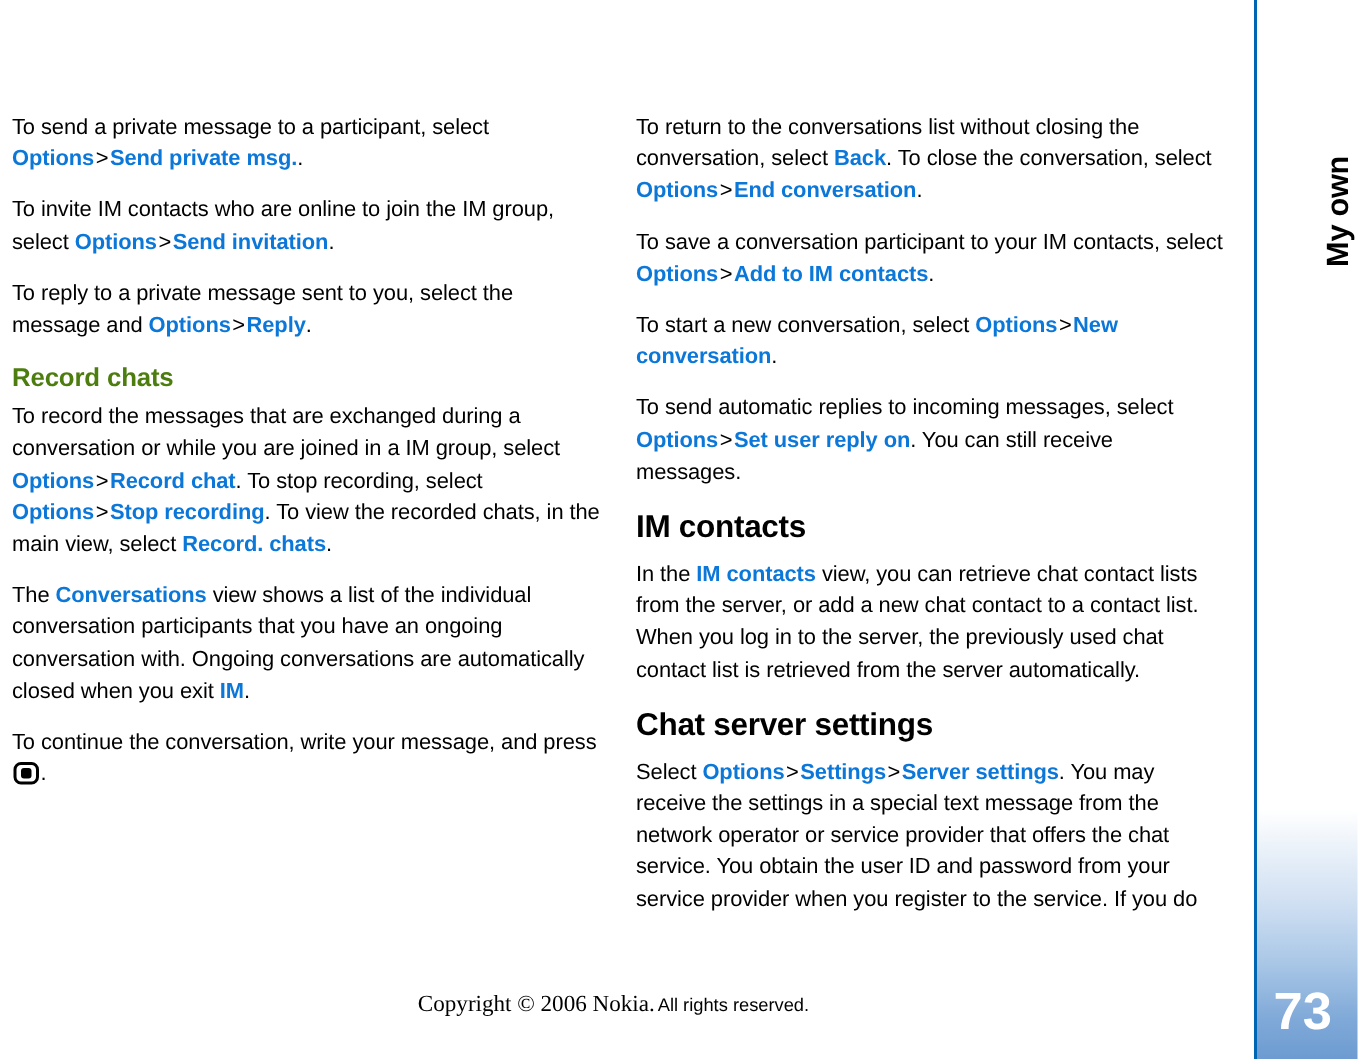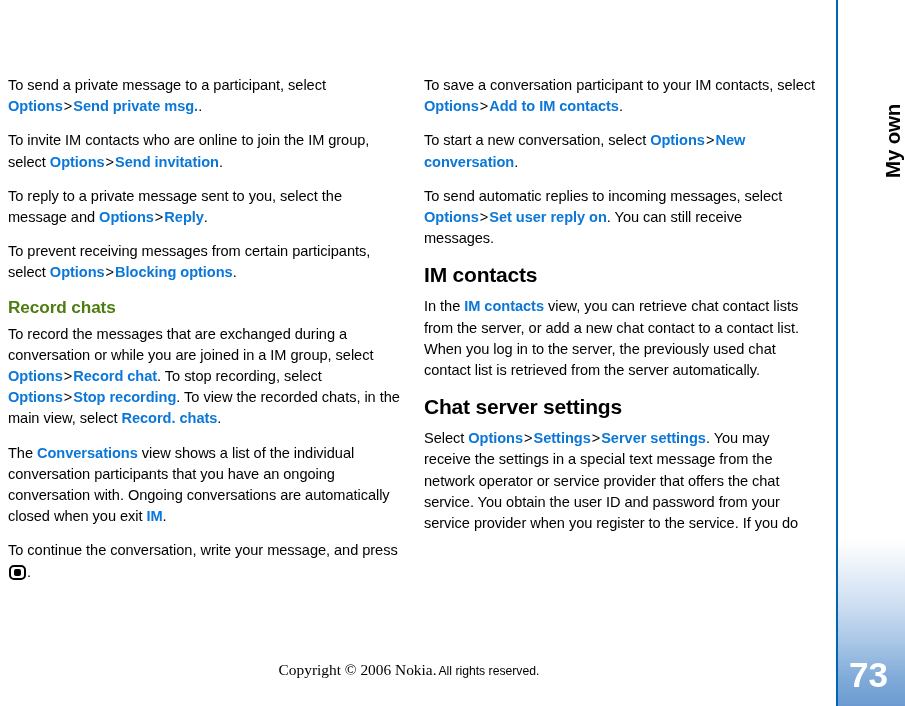--- a/index.html
+++ b/index.html
@@ -178,36 +178,36 @@
   <div class="columns">
 
     <div class="col col-left">
 
       <p class="para"><span>To send a private message to a participant, select </span><span class="lnk">Options</span><span class="sep">&gt;</span><span class="lnk">Send private msg.</span><span>.</span></p>
 
       <p class="para"><span>To invite IM contacts who are online to join the IM group, select </span><span class="lnk">Options</span><span class="sep">&gt;</span><span class="lnk">Send invitation</span><span>.</span></p>
 
       <p class="para"><span>To reply to a private message sent to you, select the message and </span><span class="lnk">Options</span><span class="sep">&gt;</span><span class="lnk">Reply</span><span>.</span></p>
 
-      <p class="para"><span>To prevent receiving messages from certain participants, select </span><span class="lnk">Options</span><span class="sep">&gt;</span><span class="lnk">Blocking options</span><span>.</span></p>
 
       <h3 class="head-minor">Record chats</h3>
 
       <p class="para"><span>To record the messages that are exchanged during a conversation or while you are joined in a IM group, select </span><span class="lnk">Options</span><span class="sep">&gt;</span><span class="lnk">Record chat</span><span>. To stop recording, select </span><span class="lnk">Options</span><span class="sep">&gt;</span><span class="lnk">Stop recording</span><span>. To view the recorded chats, in the main view, select </span><span class="lnk">Record. chats</span><span>.</span></p>
 
 
       <p class="para"><span>The </span><span class="lnk">Conversations</span><span> view shows a list of the individual conversation participants that you have an ongoing conversation with. Ongoing conversations are automatically closed when you exit </span><span class="lnk">IM</span><span>.</span></p>
 
 
       <p class="para"><span>To continue the conversation, write your message, and press </span><span class="keyicon"></span><span>.</span></p>
 
     </div>
 
     <div class="col col-right">
 
+      <p class="para"><span>To return to the conversations list without closing the conversation, select </span><span class="lnk">Back</span><span>. To close the conversation, select </span><span class="lnk">Options</span><span class="sep">&gt;</span><span class="lnk">End conversation</span><span>.</span></p>
 
       <p class="para"><span>To save a conversation participant to your IM contacts, select </span><span class="lnk">Options</span><span class="sep">&gt;</span><span class="lnk">Add to IM contacts</span><span>.</span></p>
 
       <p class="para"><span>To start a new conversation, select </span><span class="lnk">Options</span><span class="sep">&gt;</span><span class="lnk">New conversation</span><span>.</span></p>
 
       <p class="para"><span>To send automatic replies to incoming messages, select </span><span class="lnk">Options</span><span class="sep">&gt;</span><span class="lnk">Set user reply on</span><span>. You can still receive messages.</span></p>
 
       <h2 class="head-major">IM contacts</h2>
 
       <p class="para"><span>In the </span><span class="lnk">IM contacts</span><span> view, you can retrieve chat contact lists from the server, or add a new chat contact to a contact list. When you log in to the server, the previously used chat contact list is retrieved from the server automatically.</span></p>

